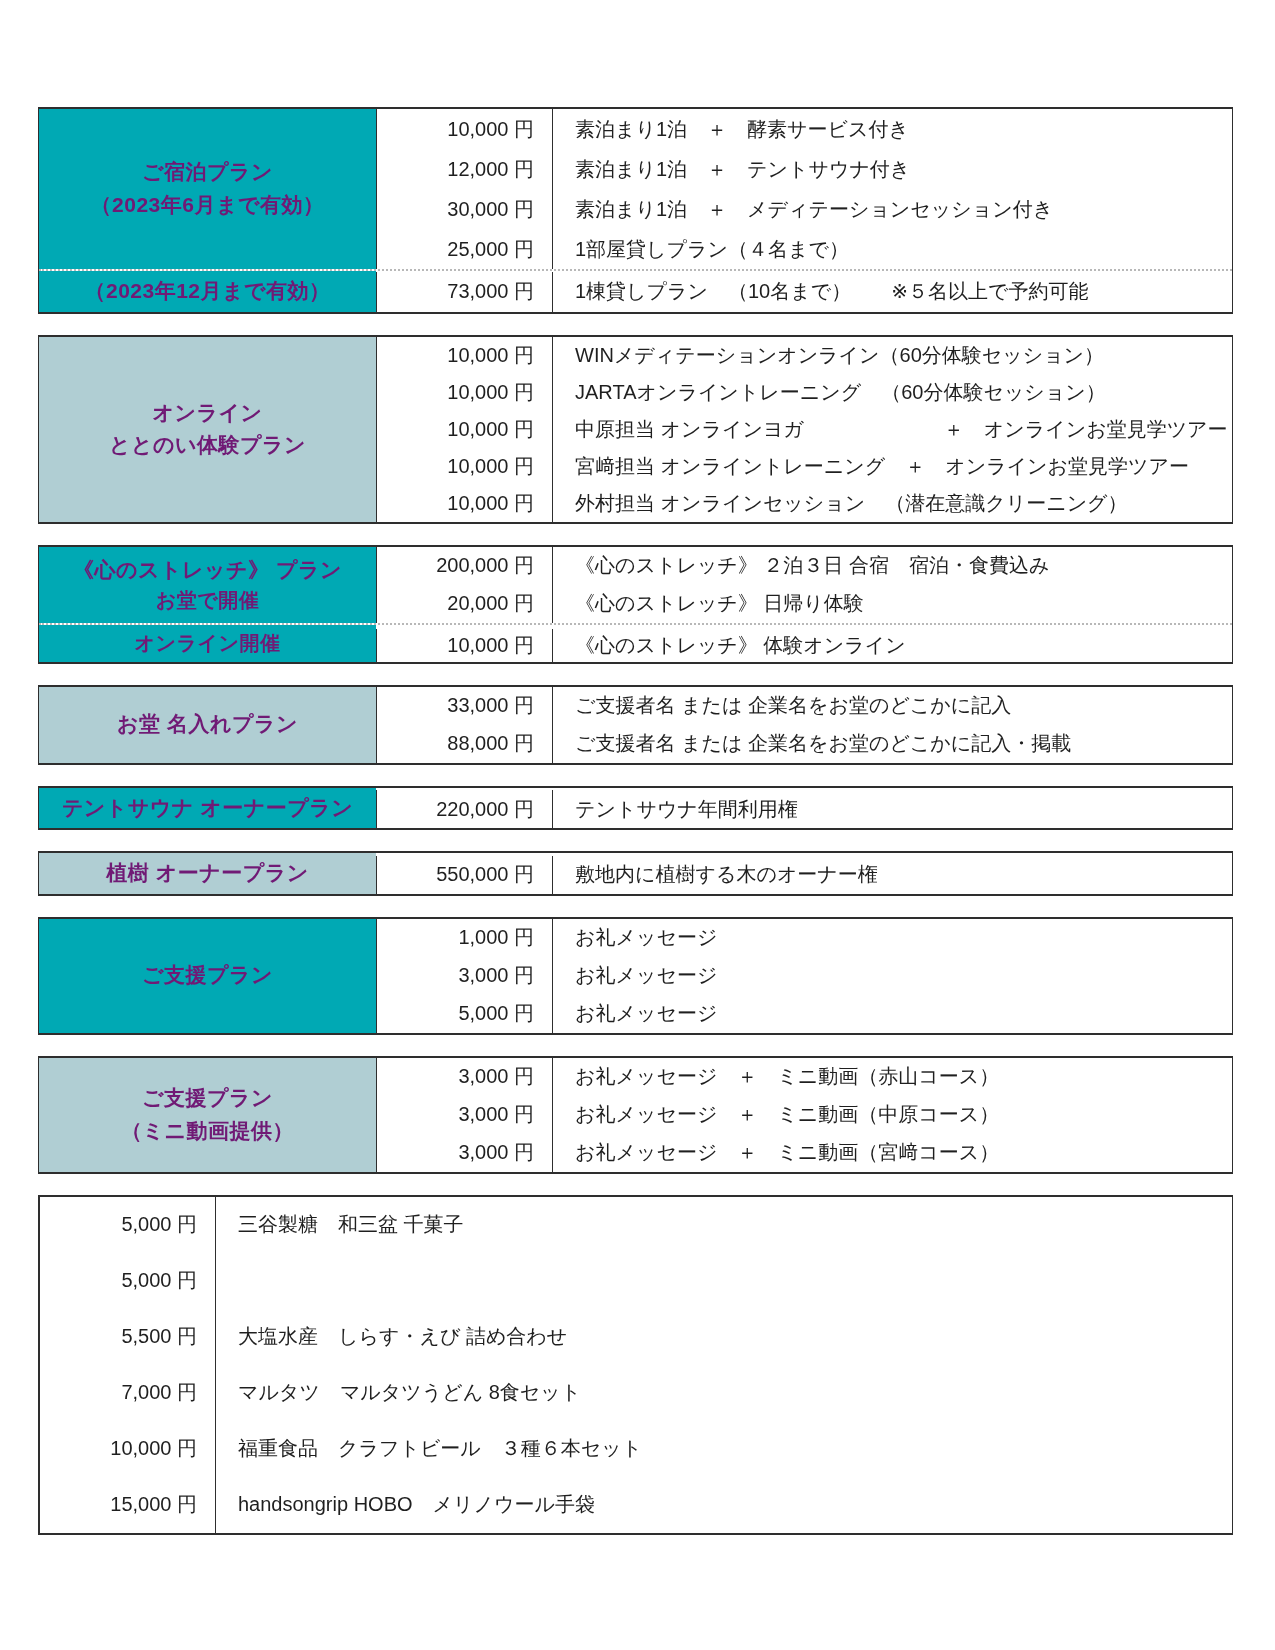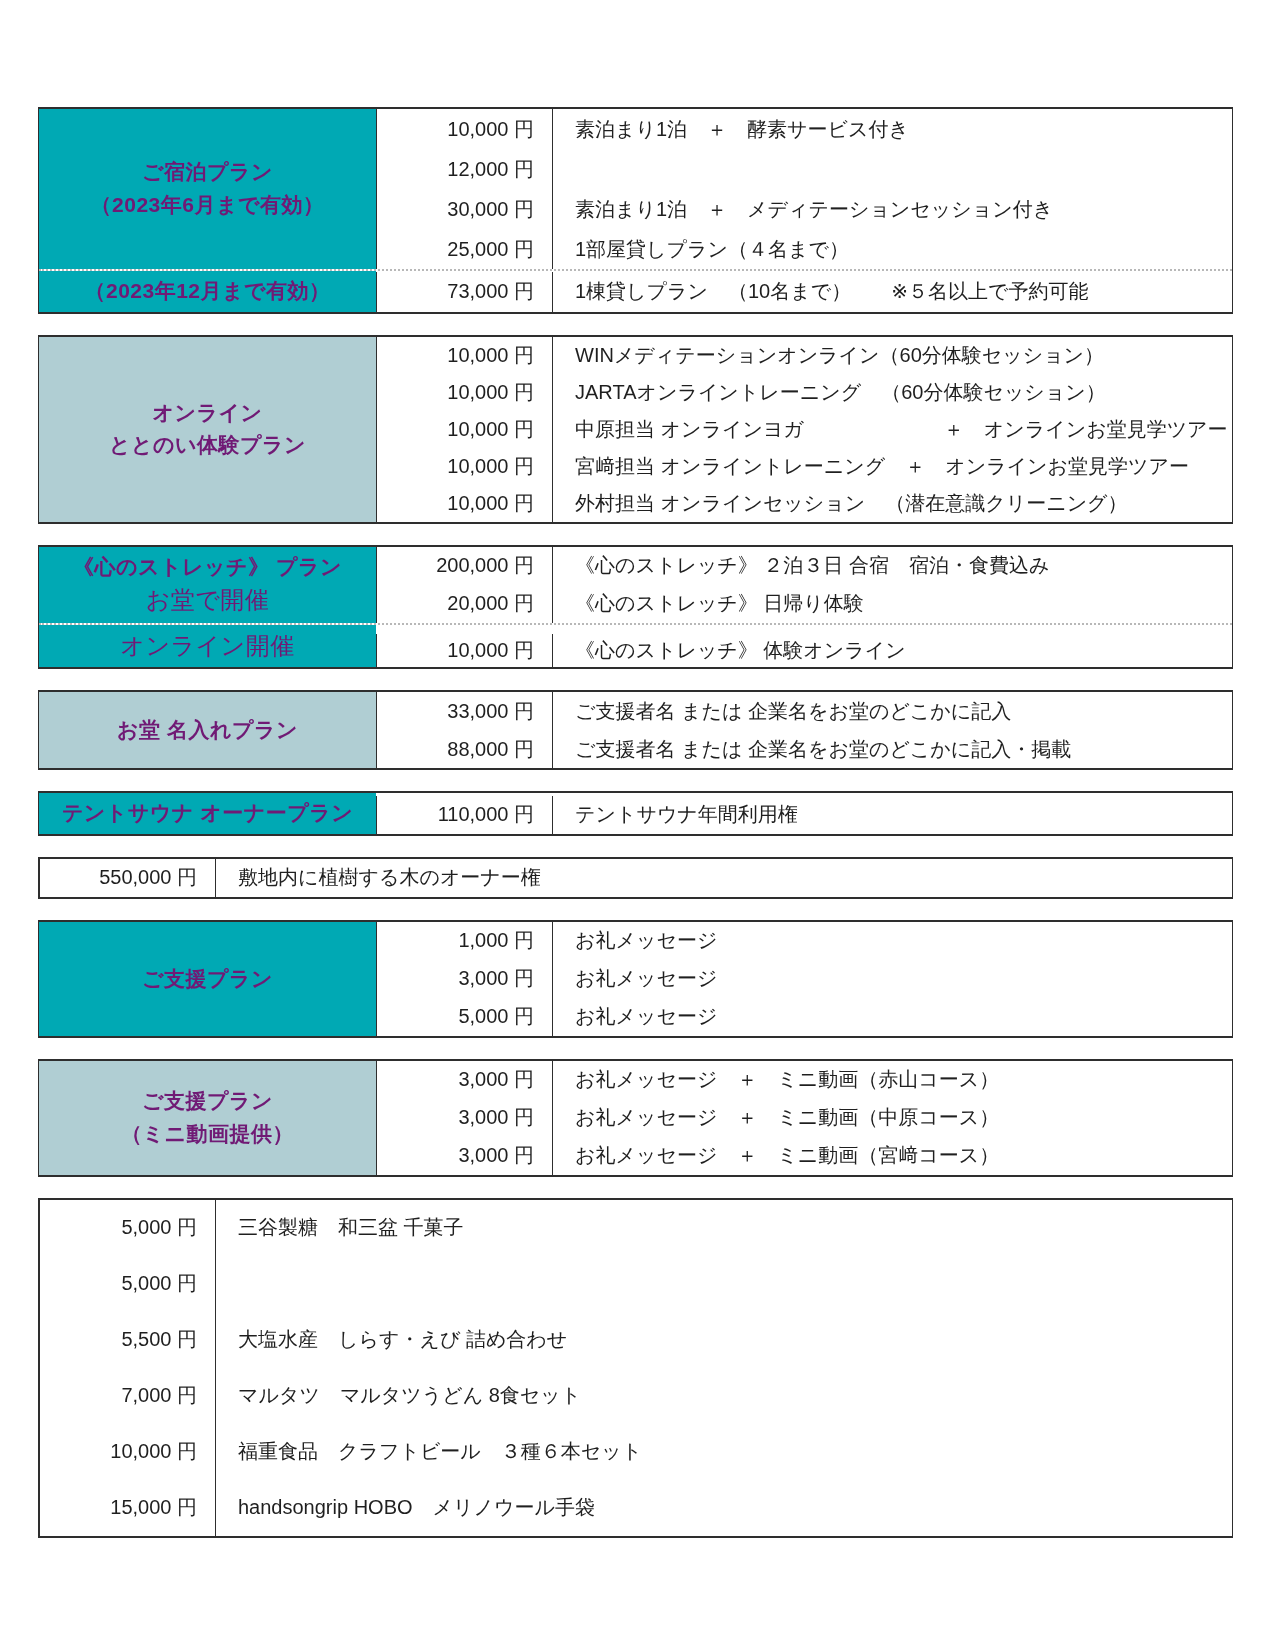--- a/index.html
+++ b/index.html
@@ -41,21 +41,21 @@
     flex-direction: column;
     justify-content: center;
     align-items: center;
     text-align: center;
     padding: 4px 8px;
   }
   .ptable.dark  .hcell { background: #00a9b4; }
   .ptable.light .hcell { background: #b0ced3; }
 
   .hline      { font-size: 21px; font-weight: bold; color: #701a75; line-height: 1.55; letter-spacing: 0.5px; }
-  .hline.sub  { font-size: 24px; font-weight: normal; line-height: 1.45; }
+  .hline.sub  { font-size: 20px; font-weight: bold; line-height: 1.45; }
 
   .rows { flex: 1; display: flex; flex-direction: column; justify-content: flex-end; }
 
   .row { display: flex; align-items: center; height: 38px; }
 
   .price {
     width: 177px;
     min-width: 177px;
     box-sizing: border-box;
     border-left: 1px solid #2e2e2e;
@@ -96,20 +96,21 @@
             <div class="hline">ご宿泊プラン</div>
             <div class="hline">（2023年6月まで有効）</div>
           </div>
           <div class="rows">
             <div class="row">
               <div class="price">10,000 円</div>
               <div class="desc">素泊まり1泊　＋　酵素サービス付き</div>
             </div>
             <div class="row">
               <div class="price">12,000 円</div>
+              <div class="desc">素泊まり1泊　＋　テントサウナ付き</div>
             </div>
             <div class="row">
               <div class="price">30,000 円</div>
               <div class="desc">素泊まり1泊　＋　メディテーションセッション付き</div>
             </div>
             <div class="row">
               <div class="price">25,000 円</div>
               <div class="desc">1部屋貸しプラン（４名まで）</div>
             </div>
           </div>
@@ -202,28 +203,31 @@
           </div>
         </div>
       </div>
       <div class="ptable dark">
         <div class="section">
           <div class="hcell">
             <div class="hline">テントサウナ オーナープラン</div>
           </div>
           <div class="rows">
             <div class="row">
-              <div class="price">110,000 円</div>
+              <div class="price">220,000 円</div>
               <div class="desc">テントサウナ年間利用権</div>
             </div>
           </div>
         </div>
       </div>
       <div class="ptable light">
         <div class="section">
+          <div class="hcell">
+            <div class="hline">植樹 オーナープラン</div>
+          </div>
           <div class="rows">
             <div class="row">
               <div class="price">550,000 円</div>
               <div class="desc">敷地内に植樹する木のオーナー権</div>
             </div>
           </div>
         </div>
       </div>
       <div class="ptable dark">
         <div class="section">

